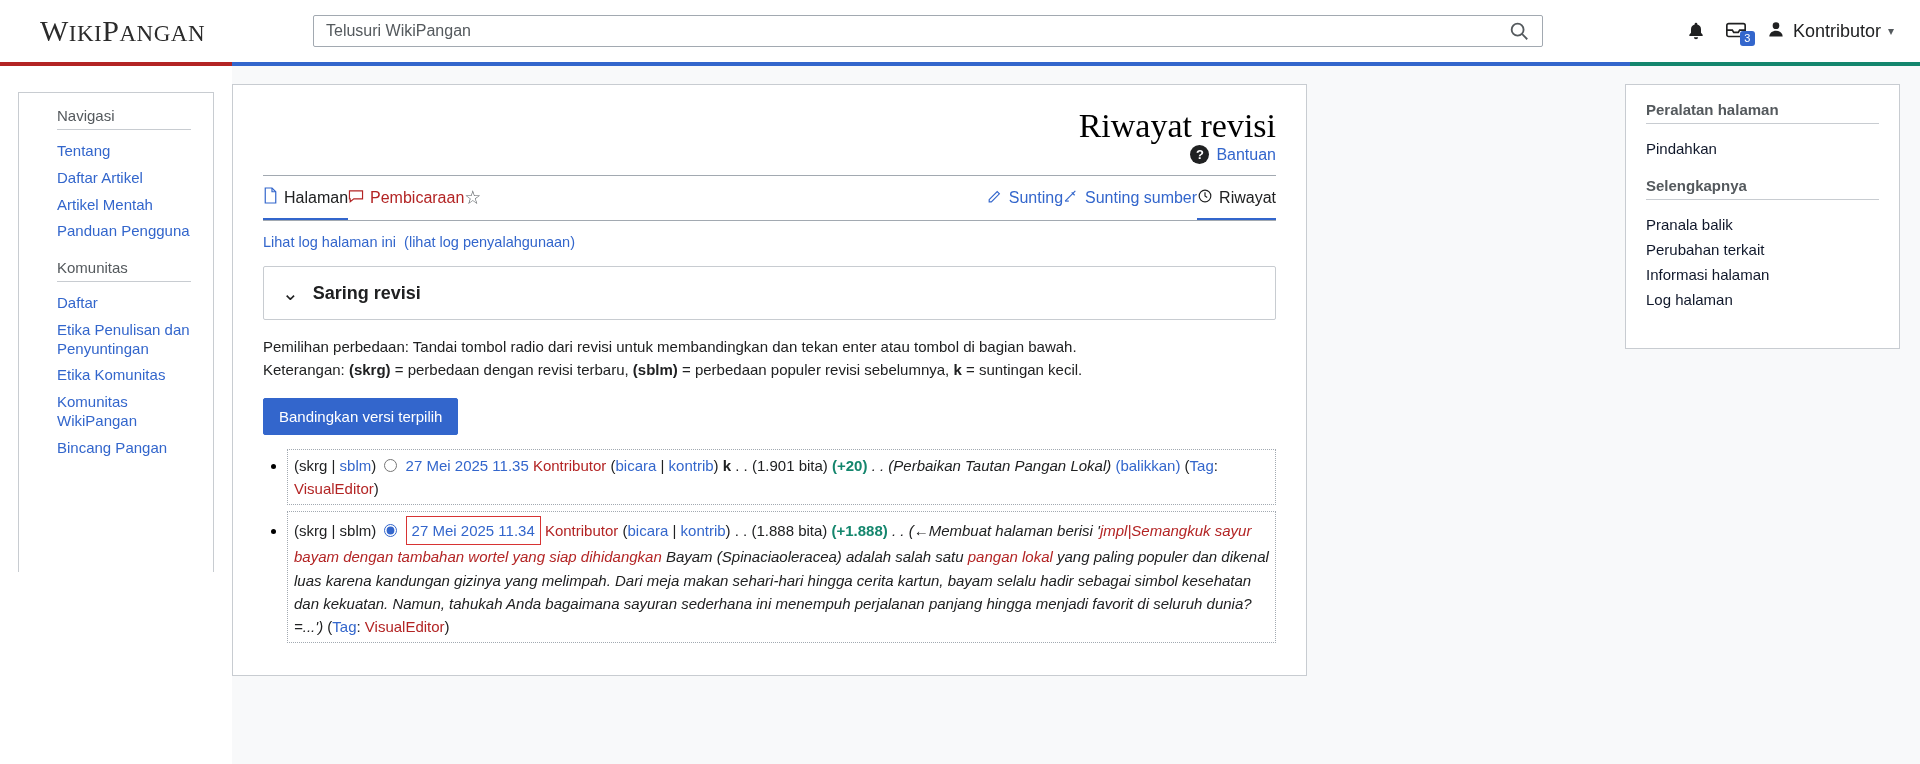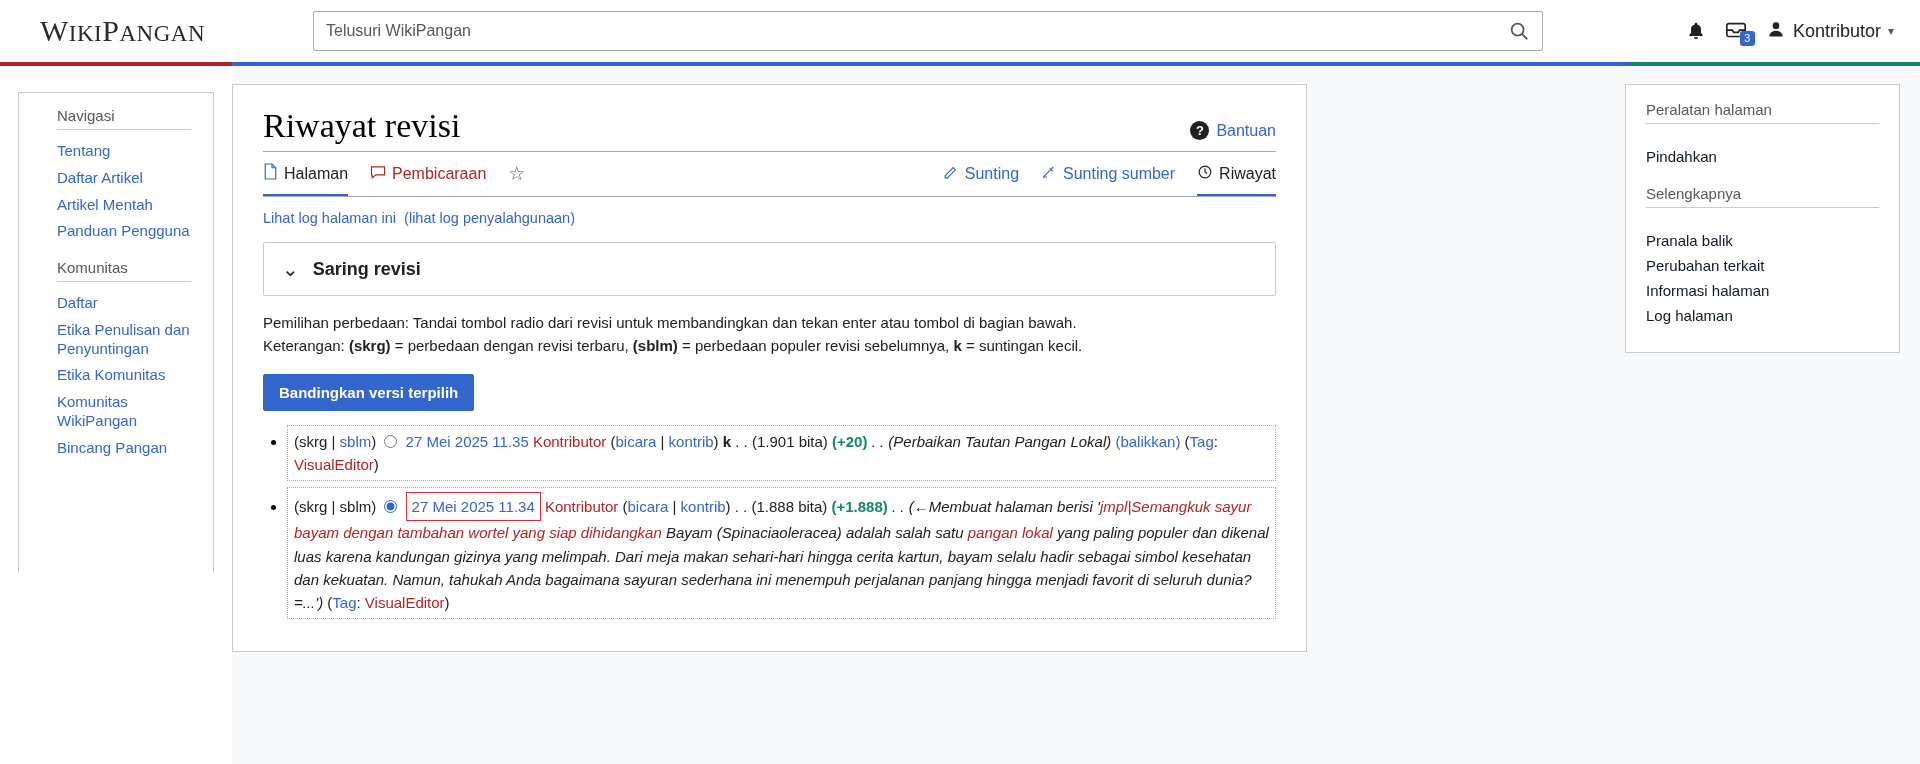--- a/index.html
+++ b/index.html
@@ -26,21 +26,21 @@
     font-family: "Liberation Serif", serif;
     font-size: 30px;
     color: #2b2b2b;
     letter-spacing: .5px;
     white-space: nowrap;
   }
   .brand .small { font-size: 23px; }
 
   .searchwrap {
     flex: 0 0 1230px;
-    height: 40px;
+    height: 32px;
     border: 1px solid #a2a9b1;
     border-radius: 2px;
     display: flex;
     align-items: center;
     background: #fff;
   }
   .searchwrap input {
     flex: 1;
     border: 0;
     outline: 0;
@@ -152,21 +152,21 @@
   }
   .content {
     background: #fff;
     border: 1px solid #c8ccd1;
     margin-left: 0;
     width: 1075px;
     min-height: 535px;
     padding: 22px 30px 26px 30px;
     position: relative;
   }
-  .title-row { display: flex; align-items: flex-end; justify-content: space-between; }
+  .title-row { display: flex; align-items: flex-end; justify-content: space-between; flex-direction: column; }
   h1 {
     font-family: "Liberation Serif", serif;
     font-size: 34px;
     font-weight: normal;
     margin: 0;
     color: #000;
   }
   .help {
     display: flex; align-items: center; gap: 7px;
     font-size: 16px; color: #3366cc; cursor: pointer;
@@ -179,21 +179,21 @@
     display: flex; align-items: center; justify-content: center;
   }
   .title-rule { border-bottom: 1px solid #a2a9b1; margin-top: 6px; }
 
   .tabs {
     display: flex; align-items: center; justify-content: space-between;
     margin-top: 10px;
     border-bottom: 1px solid #a2a9b1;
     padding-bottom: 6px;
   }
-  .tabs-left, .tabs-right { display: flex; align-items: center; gap: 22px; }
+  .tabs-left, .tabs-right { display: flex; align-items: center; }
   .tab {
     display: flex; align-items: center; gap: 6px;
     font-size: 16px; color: #3366cc; cursor: pointer;
     padding-bottom: 5px;
     position: relative;
   }
   .tab.red { color: #b32424; }
   .tab.active { color: #202122; }
   .tab.active::after {
     content: ""; position: absolute; left: 0; right: 0; bottom: -7px;
@@ -224,21 +224,20 @@
   .cmp-btn {
     margin-top: 16px;
     background: #3366cc;
     color: #fff;
     border: 1px solid #3366cc;
     border-radius: 2px;
     font-size: 15px;
     padding: 9px 15px;
     cursor: pointer;
     font-family: "Liberation Sans", sans-serif;
-    font-weight: bold;
   }
 
   ul.revlist {
     margin: 14px 0 0 0;
     padding-left: 24px;
     list-style: disc;
   }
   ul.revlist li { margin-bottom: 6px; }
   .rev {
     border: 1px dotted #a2a9b1;
@@ -274,21 +273,21 @@
   .railbox {
     background: #fff;
     border: 1px solid #c8ccd1;
     margin-right: 20px;
     padding: 16px 20px 24px 20px;
     min-height: 265px;
   }
   .rail-title {
     font-size: 15px; color: #54595d;
     border-bottom: 1px solid #c8ccd1;
-    padding-bottom: 5px; margin-bottom: 20px;
+    padding-bottom: 5px; margin-bottom: 12px; font-weight: bold;
   }
   .rail-link {
     display: block; font-size: 15px; color: #0f172a;
     text-decoration: none; padding: 4px 0; cursor: pointer;
   }
   .rail-gap { height: 16px; }
 </style>
 </head>
 <body>
 

